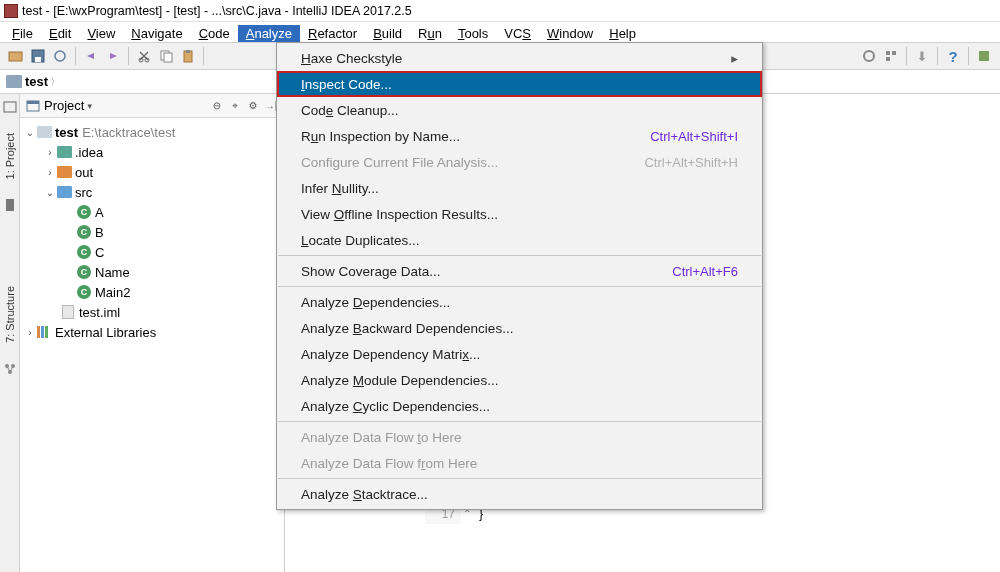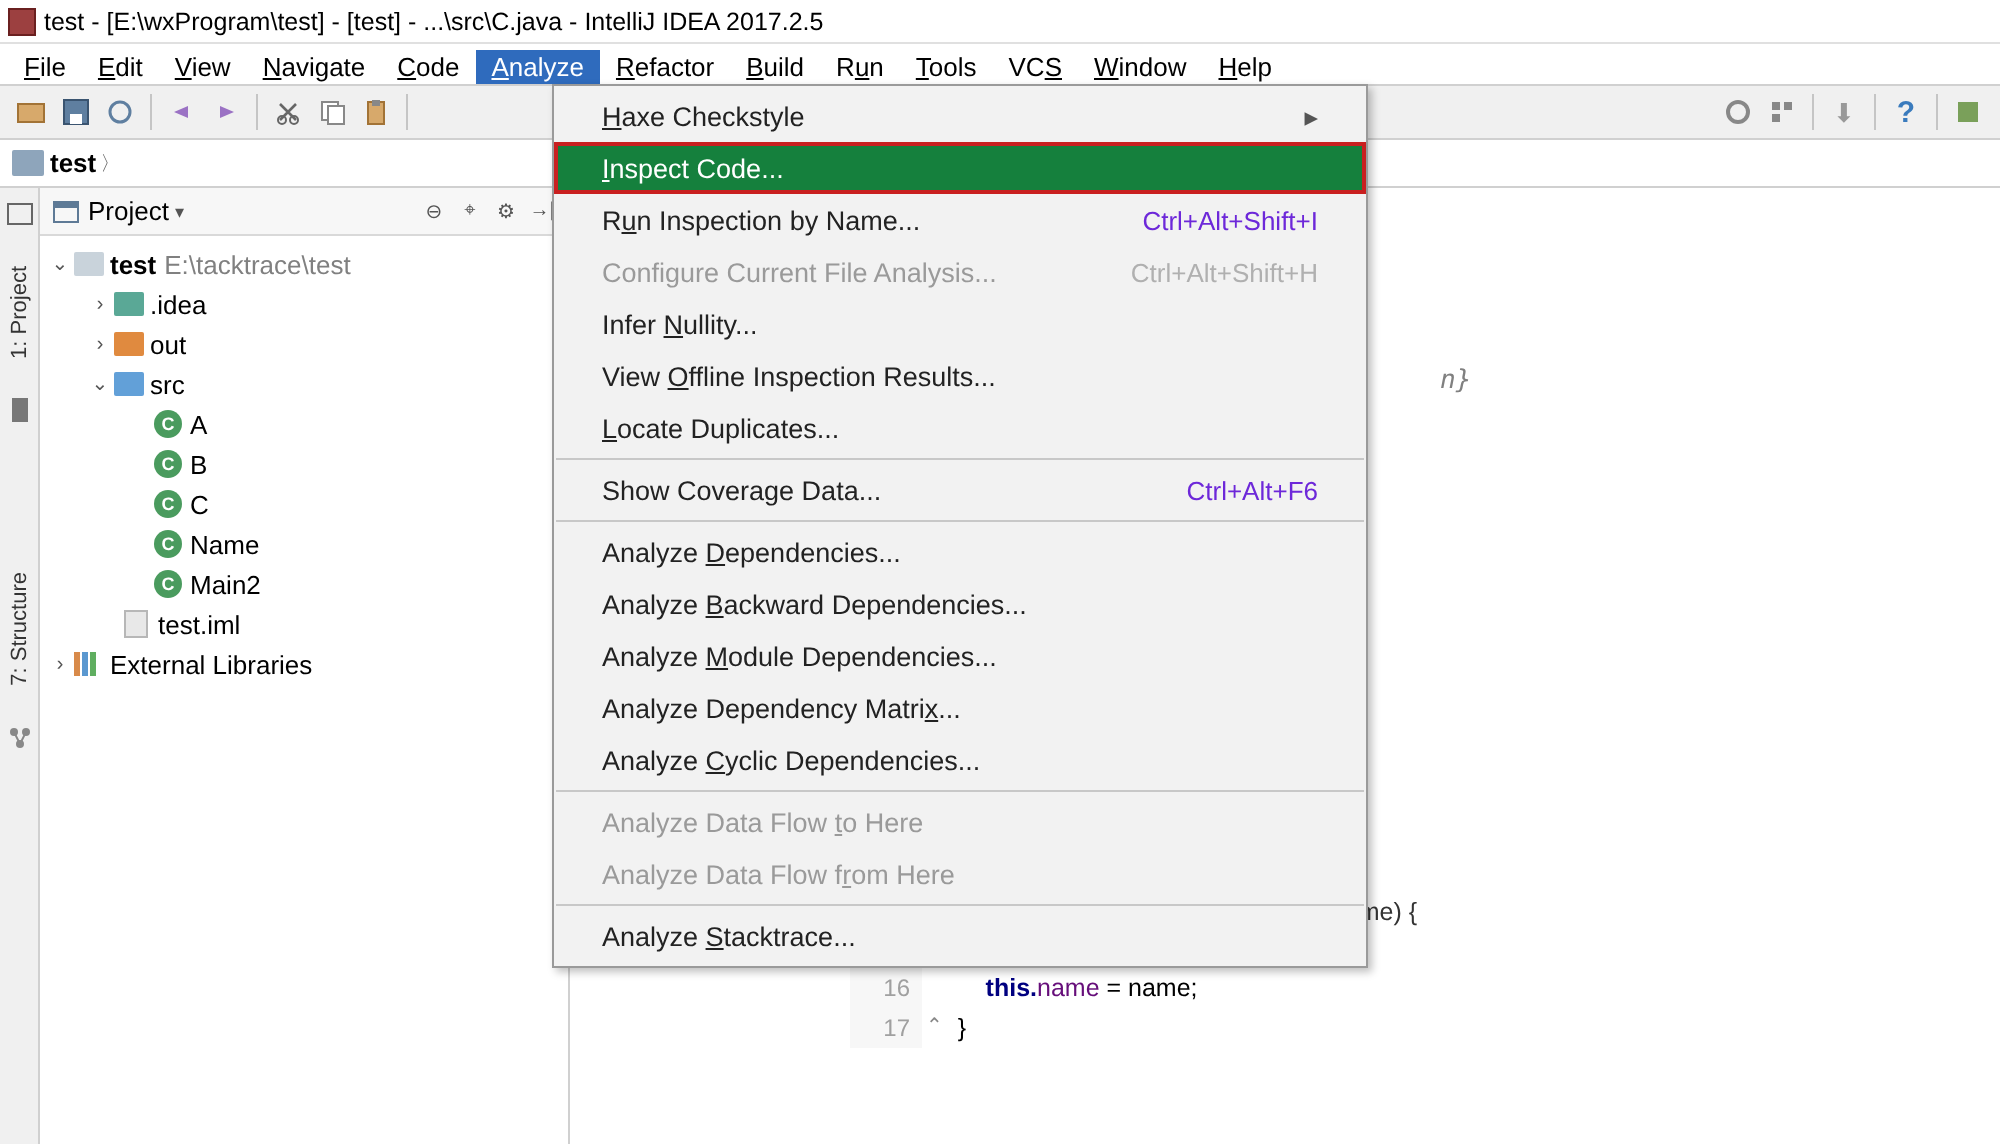--- a/index.html
+++ b/index.html
@@ -43,23 +43,23 @@
   .lib-icon span:nth-child(3){background:#5fae60;}
   .gray-text { color:#808080; margin-left:4px;}
   .editor-area { flex:1; position:relative; background:#fff;}
   .editor-gutter { position:absolute; left:140px; top:370px; width:36px; text-align:right; color:#a0a0a0; font-family:Consolas,monospace; font-size:12px; line-height:20px; background:#f7f7f7; padding-right:6px;}
   .editor-code { position:absolute; left:180px; top:370px; font-family:Consolas,monospace; font-size:12.5px; line-height:20px;}
   .kw { color:#000080; font-weight:bold;}
   .fld { color:#660e7a;}
   .glyph-col { position:absolute; left:178px; top:370px; width:10px;}
   .glyph { color:#888; font-size:10px; line-height:20px;}
   
-  .dropdown { position:absolute; left:276px; top:42px; width:408px; background:#f2f2f2; border:1px solid #9a9a9a; box-shadow:2px 2px 4px rgba(0,0,0,0.25); z-index:10; padding:2px 0;}
+  .dropdown { position:absolute; left:276px; top:42px; width:487px; background:#f2f2f2; border:1px solid #9a9a9a; box-shadow:2px 2px 4px rgba(0,0,0,0.25); z-index:10; padding:2px 0;}
   .dd-item { display:flex; align-items:center; height:26px; padding:0 24px 0 24px; font-size:13.5px; color:#222;}
-  .dd-item.sel { background:#15803d; color:#fff;}
+  .dd-item.sel { background:#0369a1; color:#fff;}
   .dd-item.hl { outline:2px solid #c92020; outline-offset:-2px;}
   .dd-item.disabled { color:#9a9a9a;}
   .dd-item .sc { margin-left:auto; color:#6d28d9; font-size:13px;}
   .dd-item.disabled .sc { color:#b0b0b0;}
   .dd-item .sub { margin-left:auto; color:#555;}
   .dd-sep { height:1px; background:#c8c8c8; margin:2px 1px;}
   u { text-decoration:underline;}
   .hint { position:absolute; left:435px; top:89px; color:#808080; font-style:italic; font-family:Consolas,monospace;}
   .hint2 { position:absolute; left:370px; top:354px; color:#333; font-family:Consolas,monospace; font-size:12.5px;}
 </style>
@@ -303,20 +303,23 @@
 
 <div class="dropdown">
   <div class="dd-item">
       <span><u>H</u>axe Checkstyle</span>
       <span class="sub">▸</span>
     </div>
   <div class="dd-item sel hl">
       <span><u>I</u>nspect Code...</span>
     </div>
   <div class="dd-item">
+      <span>Cod<u>e</u> Cleanup...</span>
+    </div>
+  <div class="dd-item">
       <span>R<u>u</u>n Inspection by Name...</span>
       <span class="sc">Ctrl+Alt+Shift+I</span>
     </div>
   <div class="dd-item disabled">
       <span>Configure Current File Analysis...</span>
       <span class="sc">Ctrl+Alt+Shift+H</span>
     </div>
   <div class="dd-item">
       <span>Infer <u>N</u>ullity...</span>
     </div>
@@ -332,24 +335,24 @@
       <span class="sc">Ctrl+Alt+F6</span>
     </div>
   <div class="dd-sep"></div>
   <div class="dd-item">
       <span>Analyze <u>D</u>ependencies...</span>
     </div>
   <div class="dd-item">
       <span>Analyze <u>B</u>ackward Dependencies...</span>
     </div>
   <div class="dd-item">
+      <span>Analyze Dependency Matri<u>x</u>...</span>
+    </div>
+  <div class="dd-item">
       <span>Analyze <u>M</u>odule Dependencies...</span>
-    </div>
-  <div class="dd-item">
-      <span>Analyze Dependency Matri<u>x</u>...</span>
     </div>
   <div class="dd-item">
       <span>Analyze <u>C</u>yclic Dependencies...</span>
     </div>
   <div class="dd-sep"></div>
   <div class="dd-item disabled">
       <span>Analyze Data Flow <u>t</u>o Here</span>
     </div>
   <div class="dd-item disabled">
       <span>Analyze Data Flow f<u>r</u>om Here</span>

